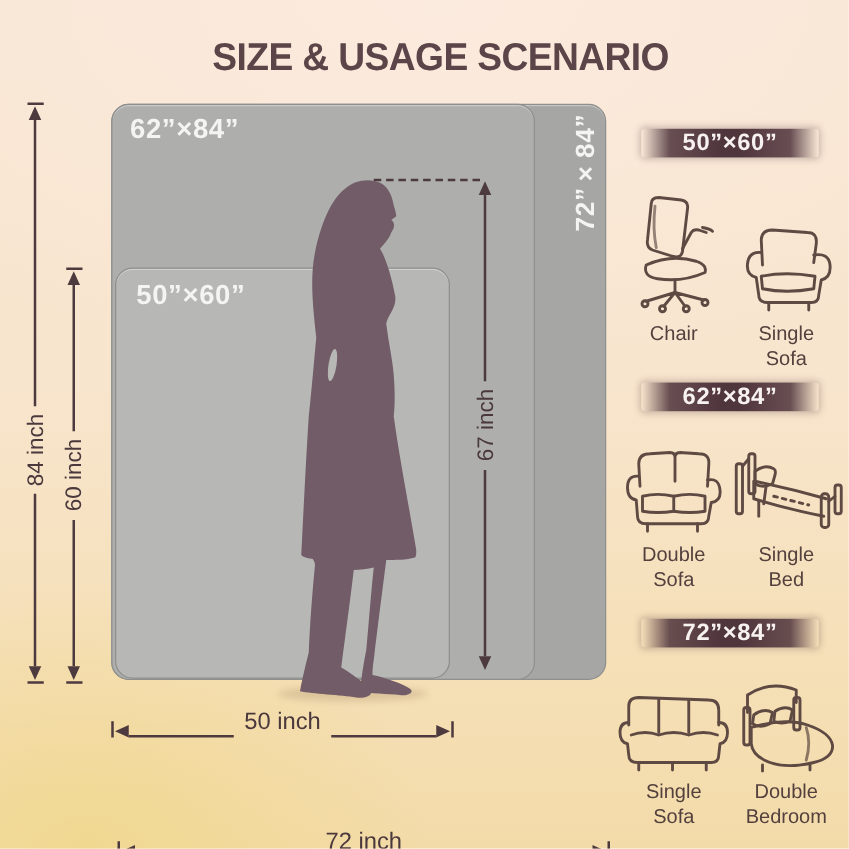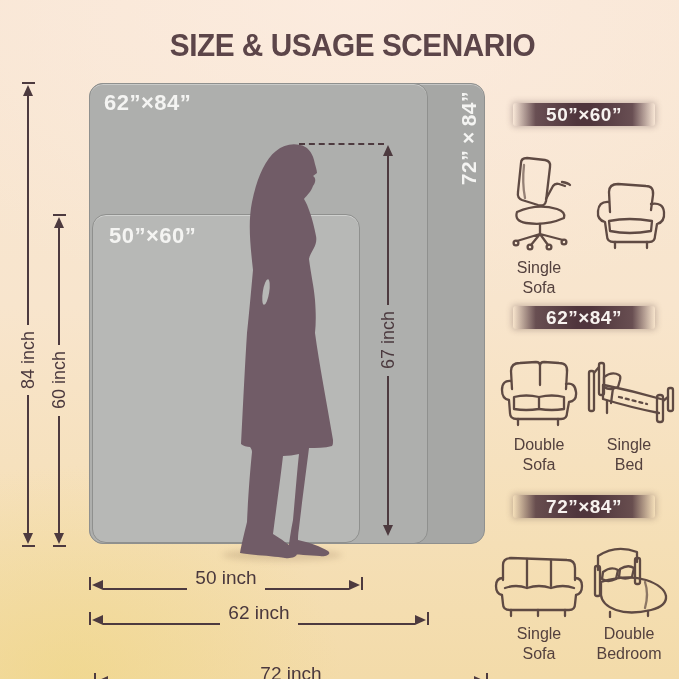--- a/index.html
+++ b/index.html
@@ -160,29 +160,20 @@
   <div class="hdim" style="left:89px;top:570px;width:274px;">
     <div class="cap-v"></div>
     <div class="arr-left"></div>
     <div class="hline"></div>
     <div class="hlabel">50 inch</div>
     <div class="hline"></div>
     <div class="arr-right"></div>
     <div class="cap-v"></div>
   </div>
 
-  <div class="hdim" style="left:89px;top:605px;width:340px;">
-    <div class="cap-v"></div>
-    <div class="arr-left"></div>
-    <div class="hline"></div>
-    <div class="hlabel">62 inch</div>
-    <div class="hline"></div>
-    <div class="arr-right"></div>
-    <div class="cap-v"></div>
-  </div>
 
   <div class="hdim" style="left:94px;top:642px;width:394px;margin-top:24px;">
     <div class="cap-v"></div>
     <div class="arr-left"></div>
     <div class="hline"></div>
     <div class="hlabel">72 inch</div>
     <div class="hline"></div>
     <div class="arr-right"></div>
     <div class="cap-v"></div>
   </div>
@@ -208,20 +199,21 @@
       <div class="item">
         <svg width="82" height="76" viewBox="0 0 82 76">
           <path d="M22,36 L21,16 Q21,8 30,8 L58,10 Q66,10 65,19 L63,34"></path>
           <path d="M21,26 Q11,25 10,35 Q9,44 17,46 L19,60 Q19,66 26,66 L61,66 Q67,66 67,60 L69,48 Q77,46 76,36 Q75,26 63,28"></path>
           <path d="M21,45 Q41,41 64,45 L63,55 Q41,59 22,55 Z"></path>
           <path d="M27,66 L27,72 M59,66 L59,72"></path>
         </svg>
       </div>
     </div>
     <div class="labels">
+      <div class="item-label">Chair</div>
       <div class="item-label">Single
 Sofa</div>
     </div>
   </div>
 
   <div class="scenario g2">
     <div class="badge">62”×84”</div>
     <div class="icons">
       <div class="item">
         <svg width="86" height="74" viewBox="0 0 86 74">

